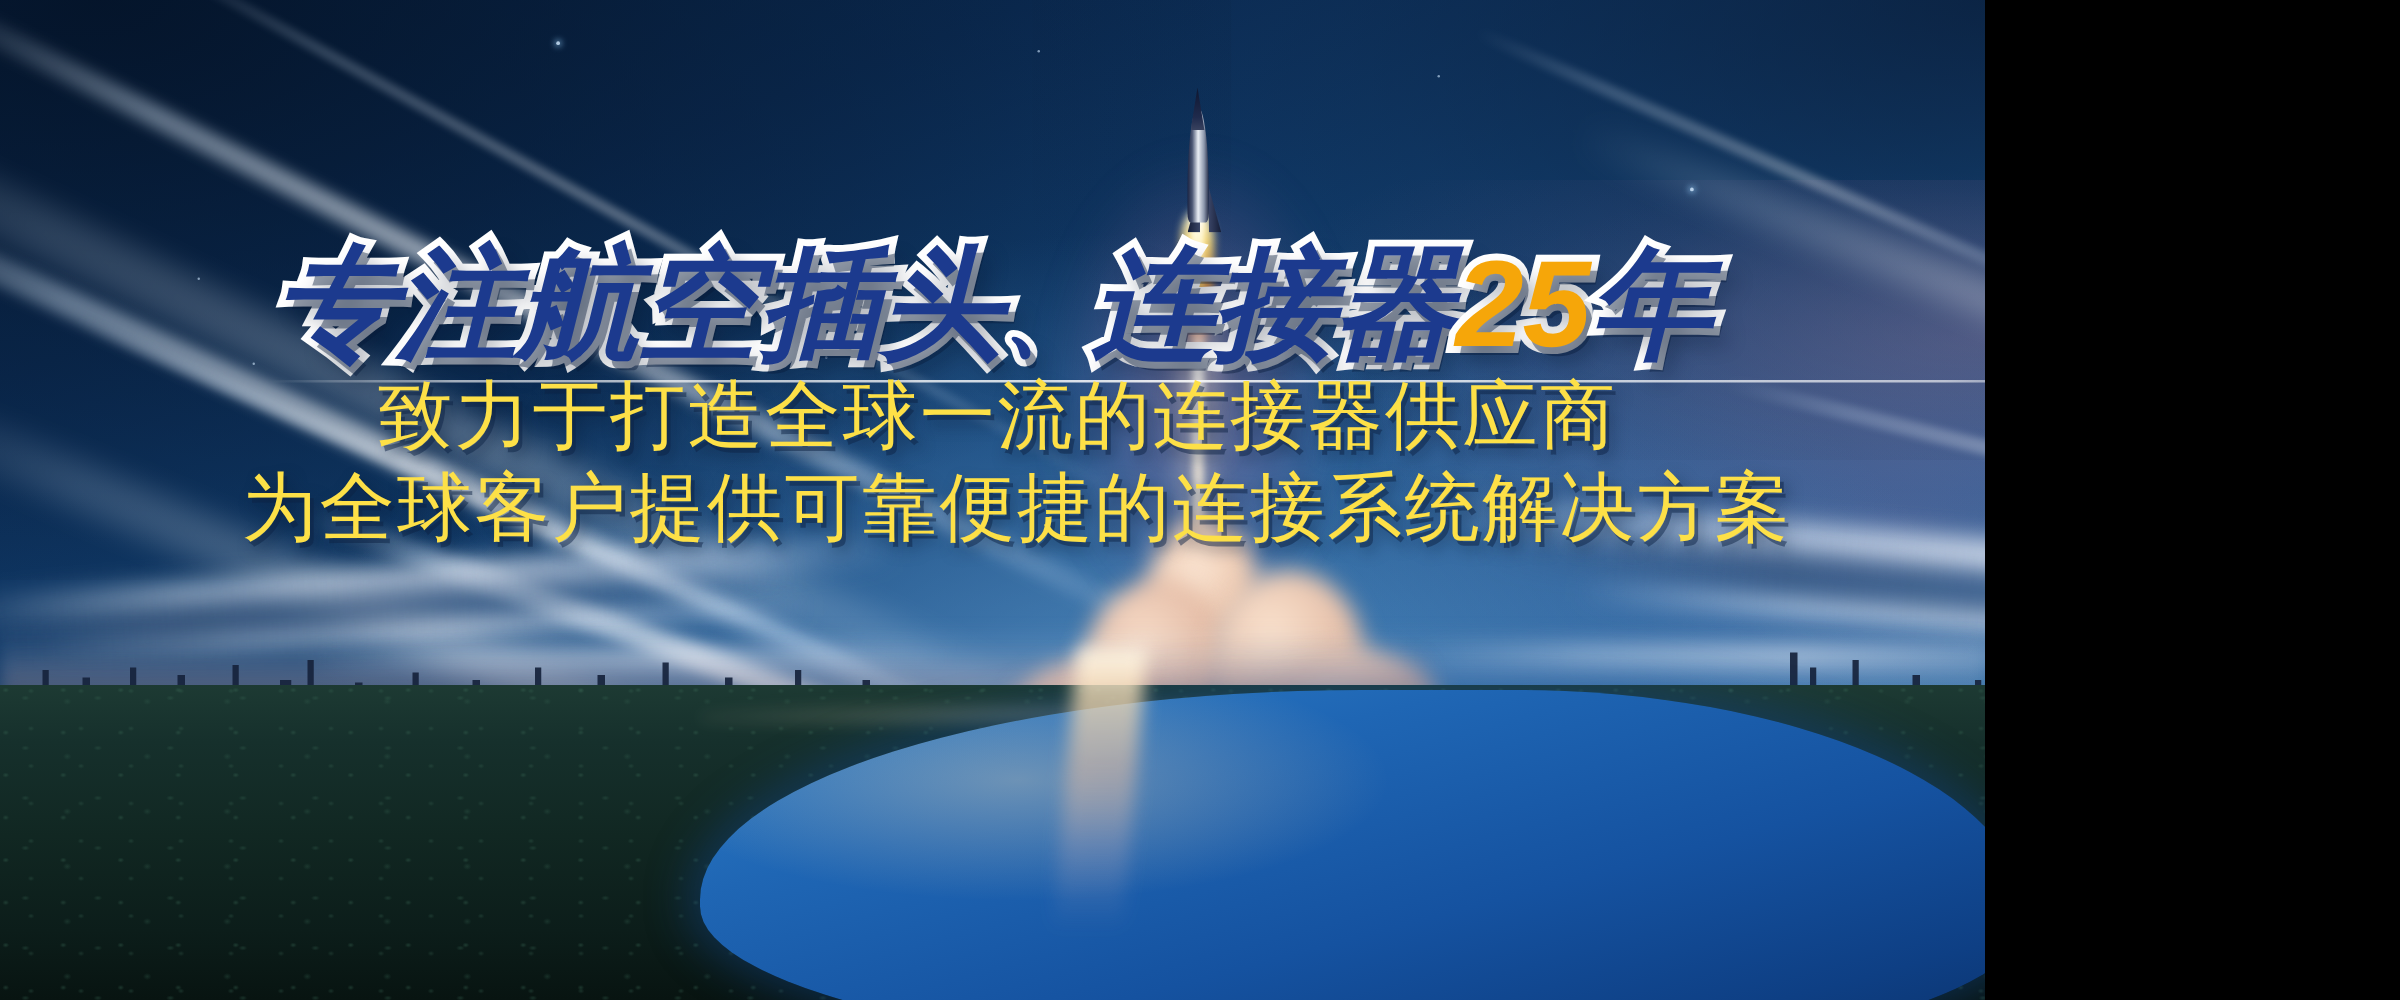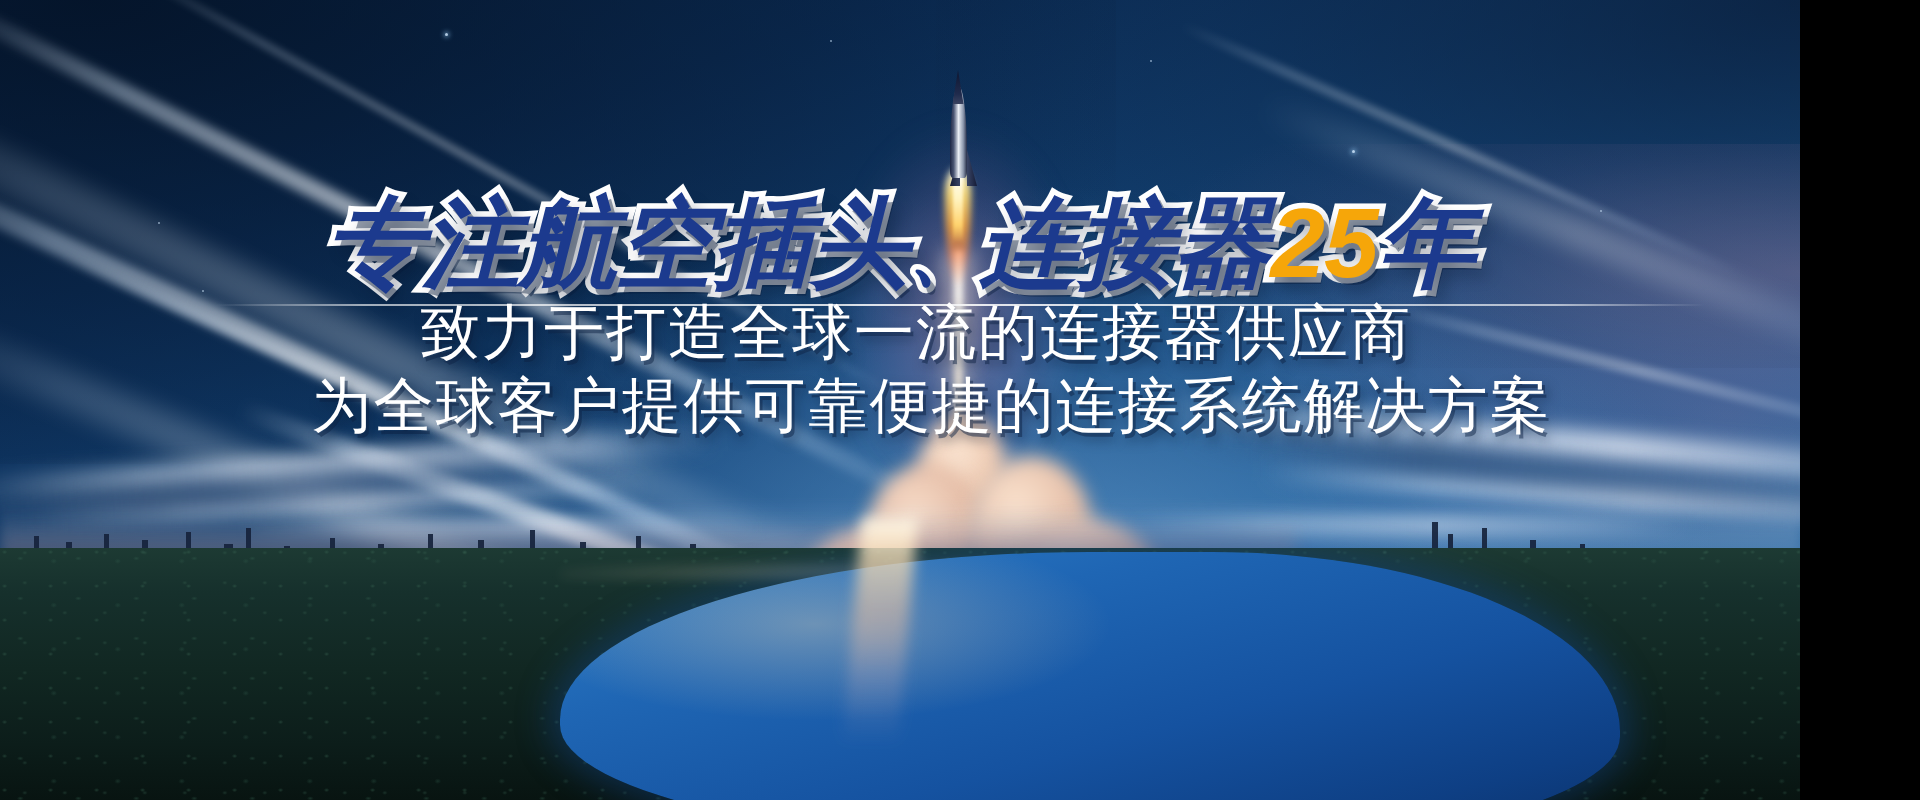--- a/index.html
+++ b/index.html
@@ -1,21 +1,21 @@
 <!DOCTYPE html>
 <html><head>
 <meta charset="utf-8">
 <title>Banner</title>
 <style>
   html,body{margin:0;padding:0;background:#000;}
   *{box-sizing:border-box;}
 
   .banner{
     position:relative;
-    width:1800px;
+    width:1588px;
     height:800px;
     overflow:hidden;
     font-family:"Liberation Sans","DejaVu Sans",sans-serif;
     background:#0c2a52;
   }
 
   
   .sky{
     position:absolute; inset:0;
     background:
@@ -186,23 +186,23 @@
   .headline .tiny{font-size:78px;letter-spacing:-6px;}
 
   
   .divider{
     position:absolute; left:215px; top:304px; width:1490px; height:2px;
     background:linear-gradient(90deg, rgba(255,255,255,0) 0%, rgba(255,255,255,.62) 10%, rgba(255,255,255,.88) 50%, rgba(255,255,255,.62) 90%, rgba(255,255,255,0) 100%);
   }
 
   
   .sub{
-    position:absolute; left:16px; width:100%;
+    position:absolute; left:4px; width:100%;
     text-align:center;
-    color:#ffffff;
+    color:#fde047;
     font-size:60px;
     font-weight:normal;
     letter-spacing:2px;
     white-space:nowrap;
     text-shadow:
       3px 4px 0 rgba(12,34,66,.48),
       5px 7px 12px rgba(8,24,52,.52);
   }
   .sub-1{top:293px;}
   .sub-2{top:366px;padding-left:31px;}

